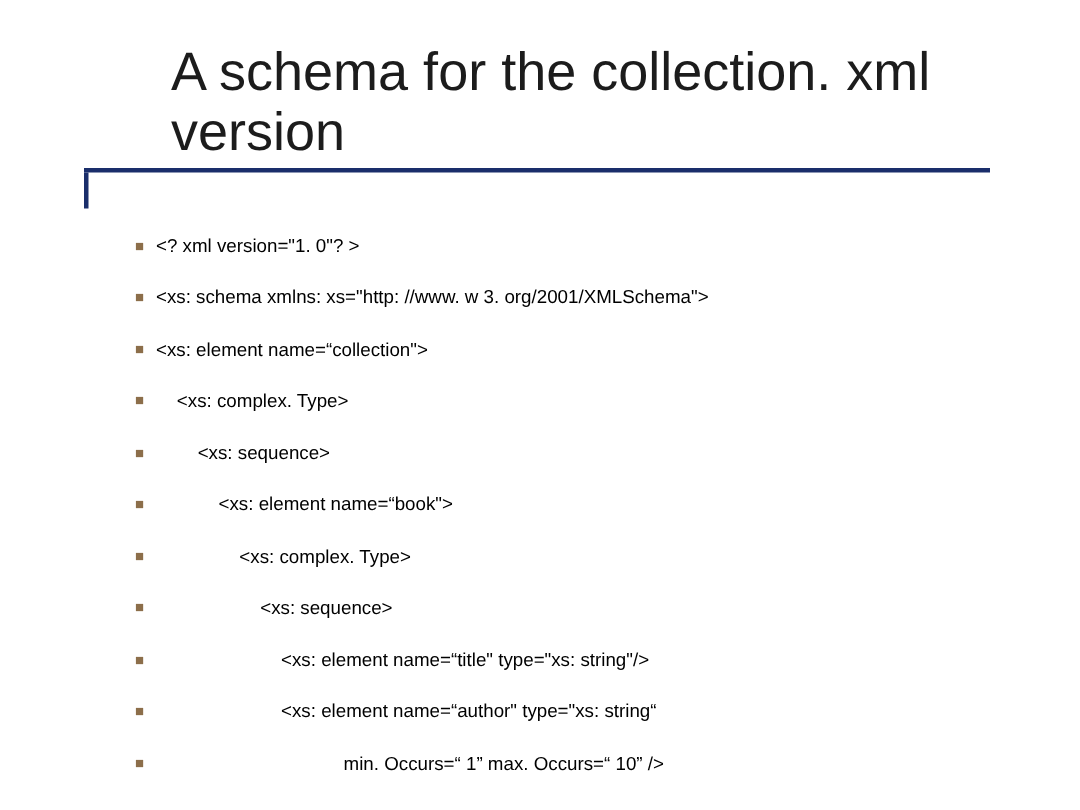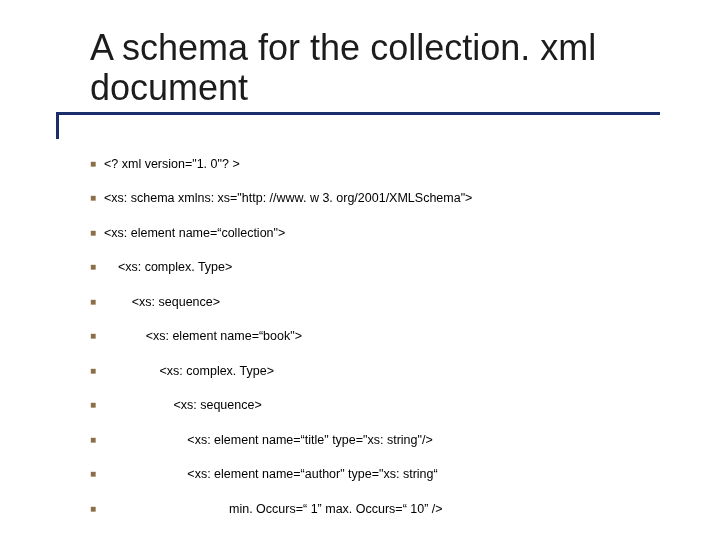--- a/index.html
+++ b/index.html
@@ -21,20 +21,21 @@
   .title-wrap {
     position: relative;
   }
   .title {
     font-size: 36px;
     line-height: 1.12;
     color: #1c1c1c;
     font-family: Arial, Helvetica, sans-serif;
     font-weight: normal;
     letter-spacing: 0px;
+    margin-left: 24px;
   }
   .title-underline {
     position: absolute;
     left: -34px;
     right: 10px;
     height: 3px;
     background: #1a2e6b;
     bottom: -6px;
   }
   .title-tick {
@@ -63,21 +64,21 @@
   .line { display: block; }
 </style>
 </head>
 <body>
 
 <div class="slide">
 
   <div class="title-wrap">
     <div class="title">
       <span>A schema for the collection. xml</span><br>
-      <span>document</span>
+      <span>version</span>
     </div>
     <div class="title-underline"></div>
     <div class="title-tick"></div>
   </div>
 
   <div class="code-block">
 <span class="line"><span class="bullet">■</span><span>&lt;? xml version="1. 0"? &gt;</span></span>
 <span class="line"><span class="bullet">■</span><span>&lt;xs: schema xmlns: xs="http: //www. w 3. org/2001/XMLSchema"&gt;</span></span>
 <span class="line"><span class="bullet">■</span><span>&lt;xs: element name=“collection"&gt;</span></span>
 <span class="line"><span class="bullet">■</span><span>    &lt;xs: complex. Type&gt;</span></span>

